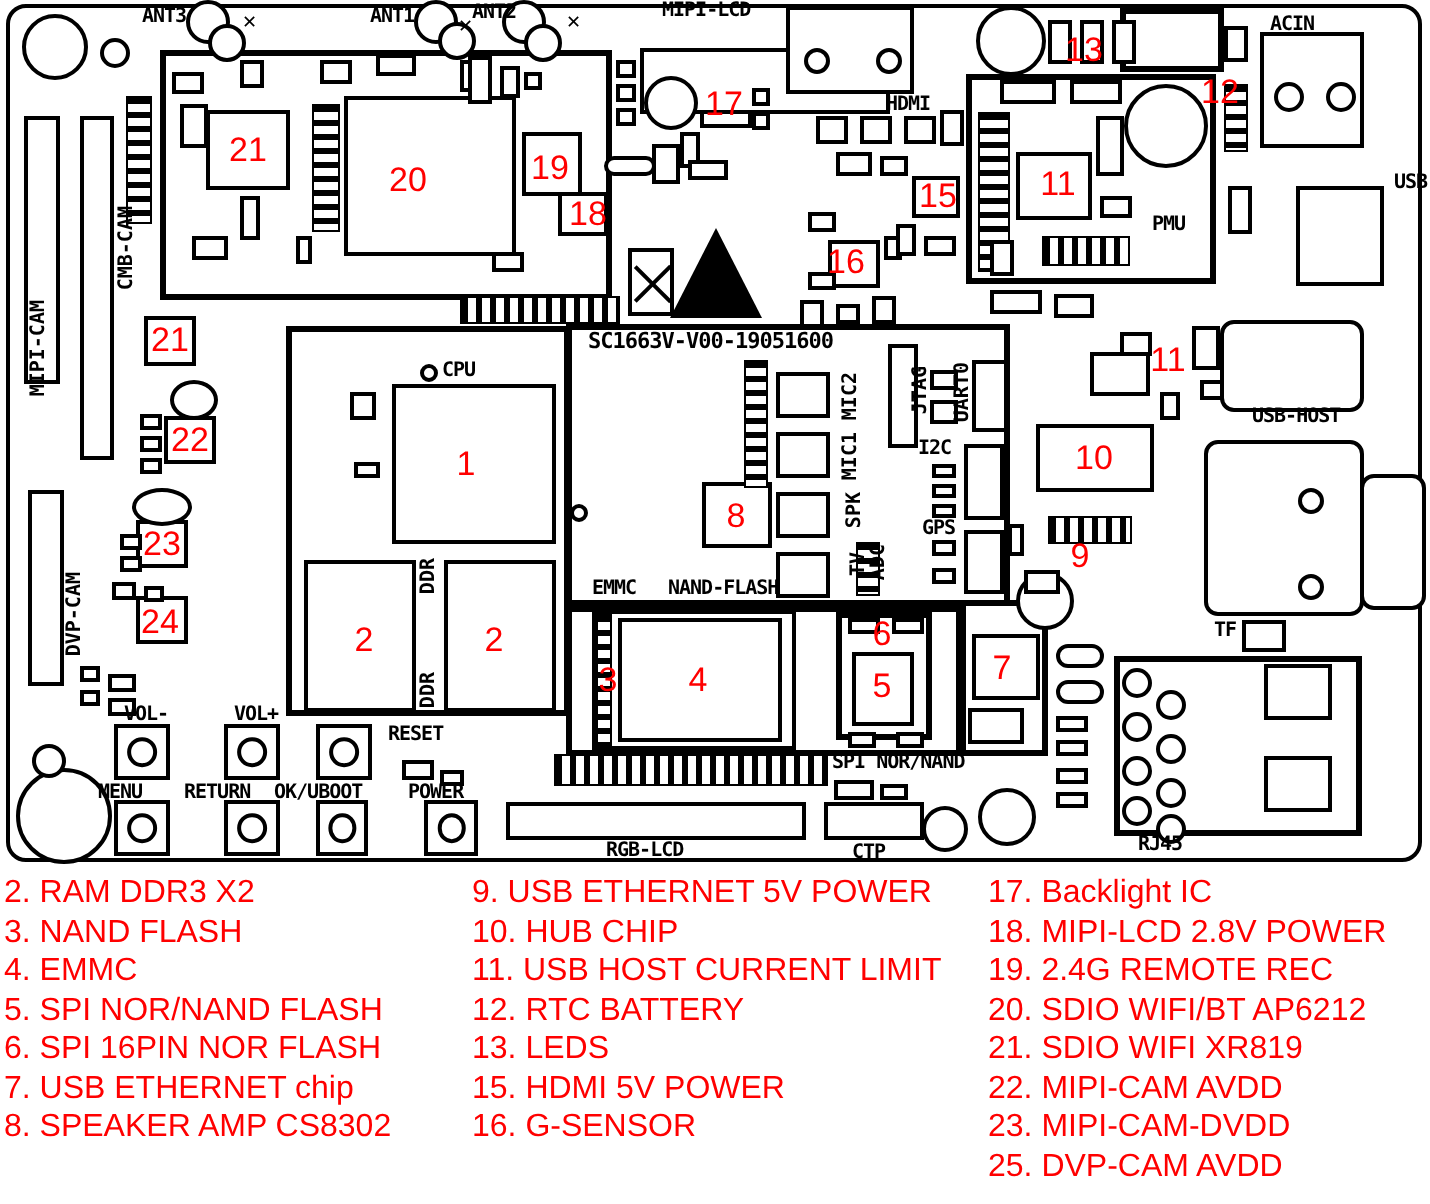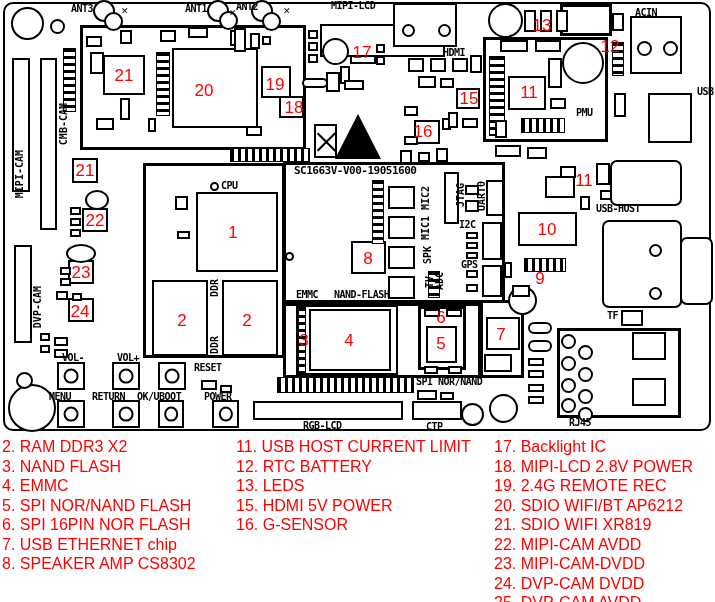--- a/index.html
+++ b/index.html
@@ -253,21 +253,21 @@
       <span class="bl" style="left: 194px; top: 362px;">RESET</span>
       <span class="bl" style="left: 49px; top: 391px;">MENU</span>
       <span class="bl" style="left: 92px; top: 391px;">RETURN</span>
       <span class="bl" style="left: 137px; top: 391px;">OK/UBOOT</span>
       <span class="bl" style="left: 204px; top: 391px;">POWER</span>
       <span class="bl" style="left: 296px; top: 289px;">EMMC</span>
       <span class="bl" style="left: 334px; top: 289px;">NAND-FLASH</span>
       <span class="bl" style="left: 416px; top: 376px;">SPI NOR/NAND</span>
       <span class="bl" style="left: 303px; top: 420px;">RGB-LCD</span>
       <span class="bl" style="left: 426px; top: 421px;">CTP</span>
-      <span class="bl" style="left: 596px; top: 203px;">USB-HOST</span>
+      <span class="bl" style="left: 626px; top: 203px;">USB-HOST</span>
       <span class="bl" style="left: 607px; top: 310px;">TF</span>
       <span class="bl" style="left: 569px; top: 417px;">RJ45</span>
       <span class="bl" style="left: 459px; top: 219px;">I2C</span>
       <span class="bl" style="left: 461px; top: 259px;">GPS</span>
       <span class="bl v" style="left: 58px; top: 103px;">CMB-CAM</span>
       <span class="bl v" style="left: 14px; top: 150px;">MIPI-CAM</span>
       <span class="bl v" style="left: 32px; top: 286px;">DVP-CAM</span>
       <span class="bl v" style="left: 420px; top: 186px;">MIC2</span>
       <span class="bl v" style="left: 420px; top: 216px;">MIC1</span>
       <span class="bl v" style="left: 422px; top: 246px;">SPK</span>
@@ -308,31 +308,32 @@
       <div class="legend-col" style="left: 2px;">
         <div class="legend-item">2. RAM DDR3 X2</div>
         <div class="legend-item">3. NAND FLASH</div>
         <div class="legend-item">4. EMMC</div>
         <div class="legend-item">5. SPI NOR/NAND FLASH</div>
         <div class="legend-item">6. SPI 16PIN NOR FLASH</div>
         <div class="legend-item">7. USB ETHERNET chip</div>
         <div class="legend-item">8. SPEAKER AMP CS8302</div>
       </div>
       <div class="legend-col" style="left: 236px;">
+        <div class="legend-item">9. USB ETHERNET 5V POWER</div>
+        <div class="legend-item">10. HUB CHIP</div>
         <div class="legend-item">11. USB HOST CURRENT LIMIT</div>
         <div class="legend-item">12. RTC BATTERY</div>
         <div class="legend-item">13. LEDS</div>
         <div class="legend-item">15. HDMI 5V POWER</div>
         <div class="legend-item">16. G-SENSOR</div>
       </div>
       <div class="legend-col" style="left: 494px;">
         <div class="legend-item">17. Backlight IC</div>
         <div class="legend-item">18. MIPI-LCD 2.8V POWER</div>
         <div class="legend-item">19. 2.4G REMOTE REC</div>
         <div class="legend-item">20. SDIO WIFI/BT AP6212</div>
         <div class="legend-item">21. SDIO WIFI XR819</div>
         <div class="legend-item">22. MIPI-CAM AVDD</div>
         <div class="legend-item">23. MIPI-CAM-DVDD</div>
-        <div class="legend-item">24. DVP-CAM DVDD</div>
         <div class="legend-item">25. DVP-CAM AVDD</div>
       </div>
     </div>
 </div>
 
 </body></html>

